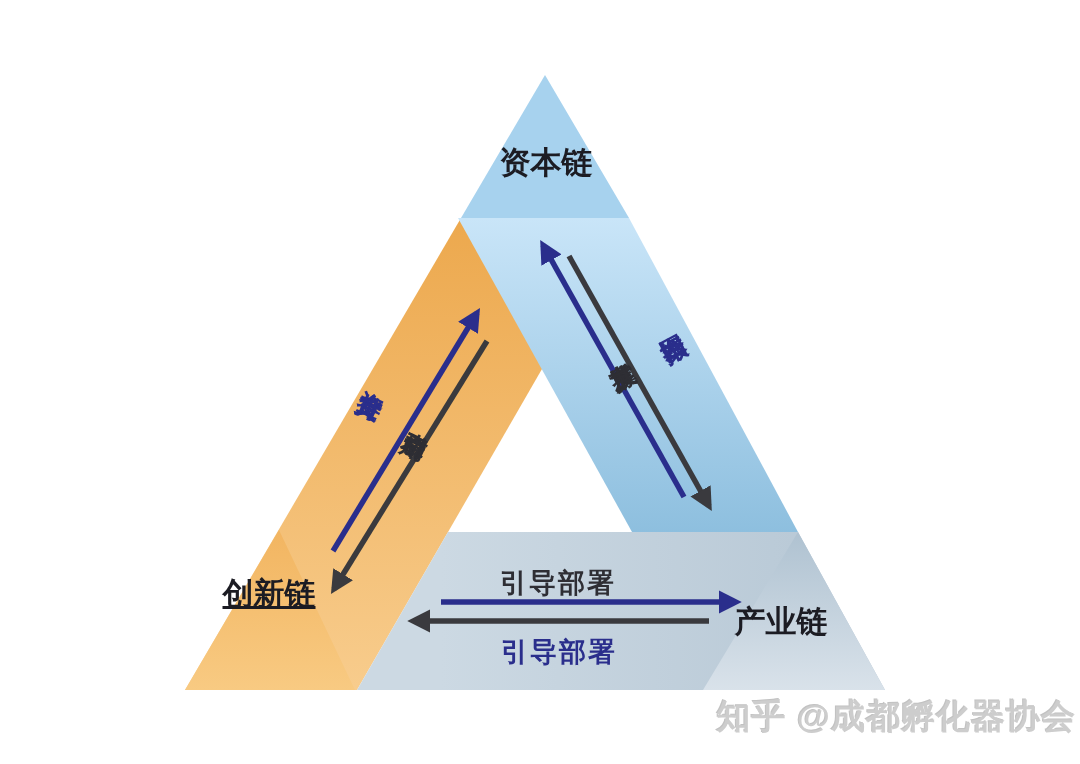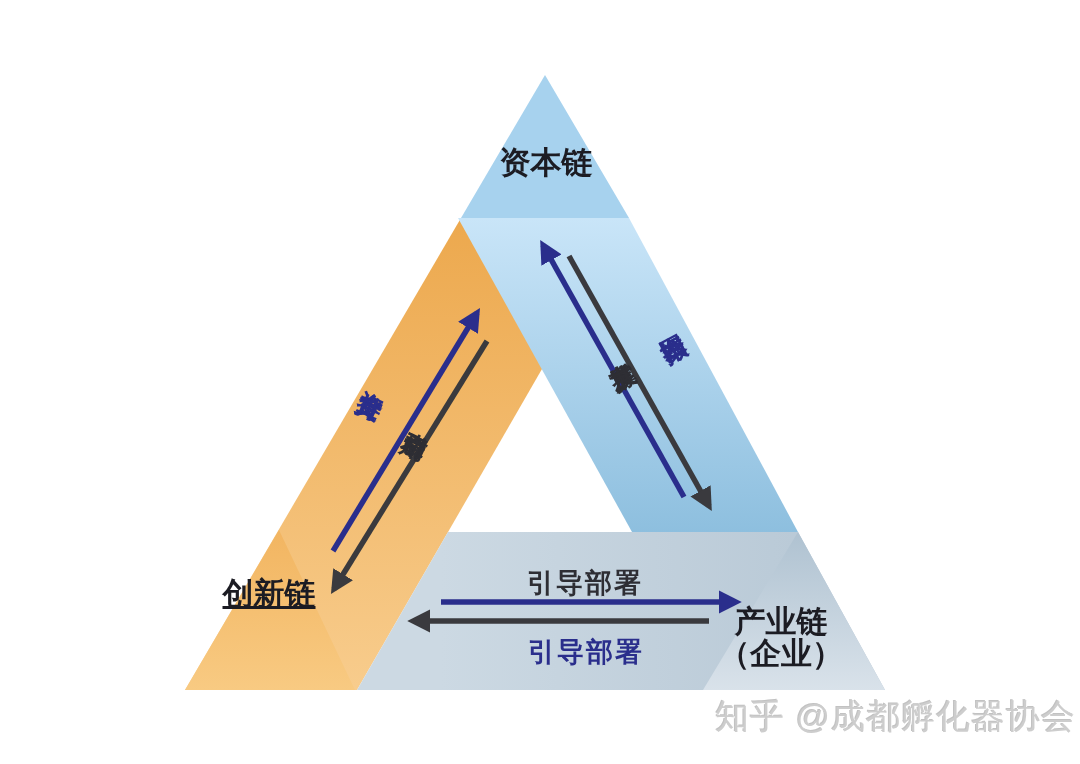--- a/index.html
+++ b/index.html
@@ -6,25 +6,25 @@
   .stage{position:relative;width:1080px;height:764px;background:#ffffff;overflow:hidden;
          font-family:"Liberation Sans", sans-serif;}
   .stage svg{position:absolute;left:0;top:0;}
   .node{position:absolute;text-align:center;font-weight:800;font-size:31px;
         line-height:1.0;color:#1c1c23;letter-spacing:0px;}
   .node .node-line{margin:1px 0;}
   .v-label{position:absolute;writing-mode:vertical-rl;text-orientation:upright;
            font-weight:bold;font-size:25px;line-height:1;letter-spacing:1px;}
   .rot-left{transform:rotate(25deg);transform-origin:center center;}
   .rot-right{transform:rotate(-28deg);transform-origin:center center;}
-  .h-label{position:absolute;width:170px;text-align:center;font-weight:bold;
+  .h-label{position:absolute;width:170px;text-align:left;font-weight:bold;
            font-size:27px;letter-spacing:2px;}
   .navy{color:#2a2e8c;}
   .dark{color:#2e2e34;}
-  .watermark{position:absolute;right:4px;top:694px;font-size:34px;font-weight:normal;
+  .watermark{position:absolute;right:4px;top:694px;font-size:34px;font-weight:bold;
              color:#cdcdcd;letter-spacing:1px;
              text-shadow:1px 1px 0 #ffffff, -1px -1px 0 #c2c2c2;}
 </style>
 </head>
 <body>
 
 <div class="stage">
 
   <svg width="1080" height="764" viewBox="0 0 1080 764">
     <defs>
@@ -72,21 +72,20 @@
   </svg>
 
   <div class="node" style="left:456px;top:146px;width:180px;">
     <div class="node-line">资本链</div>
   </div>
   <div class="node" style="left:179px;top:577px;width:180px;text-decoration:underline;">
     <div class="node-line">创新链</div>
   </div>
   <div class="node" style="left:691px;top:605px;width:180px;">
     <div class="node-line">产业链</div>
-    <div class="node-line">（企业）</div>
   </div>
 
   <div class="v-label rot-left navy" style="left:371px;top:375px;">资金支持</div>
   <div class="v-label rot-left dark" style="left:415px;top:416px;">牵引布局</div>
 
   <div class="v-label rot-right dark" style="left:595px;top:347px;">支撑发展</div>
   <div class="v-label rot-right navy" style="left:646px;top:319px;">资本回报</div>
 
   <div class="h-label dark" style="left:500px;top:565px;">引导部署</div>
   <div class="h-label navy" style="left:501px;top:634px;">引导部署</div>

